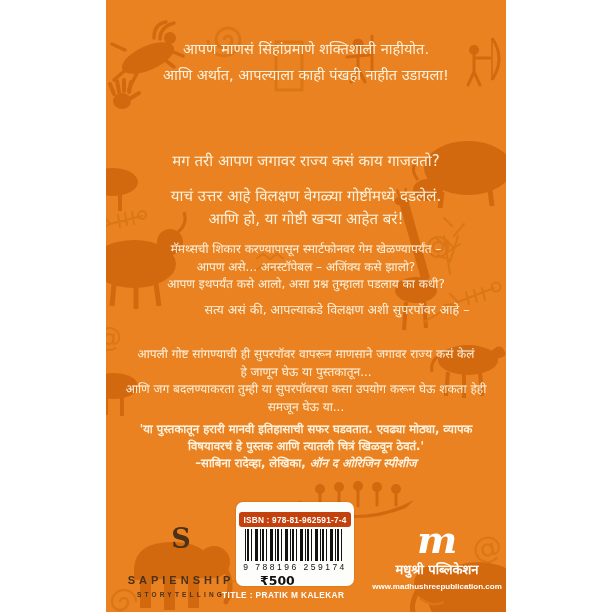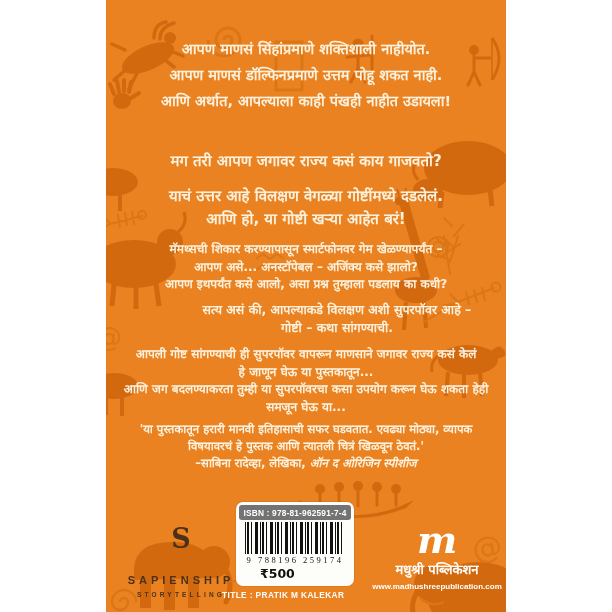--- a/index.html
+++ b/index.html
@@ -7,56 +7,56 @@
     width:612px;height:612px;position:relative;background:#ffffff;
     font-family:"DejaVu Sans",sans-serif;overflow:hidden;
   }
   .cover{
     position:absolute;left:106px;top:0;width:400px;height:612px;
     background:#EA8221;overflow:hidden;
   }
   .pattern{position:absolute;left:0;top:0;width:400px;height:612px;}
   .txt{
     position:absolute;left:0;width:100%;text-align:center;
-    color:#FBF1DC;font-family:"DejaVu Sans",sans-serif;font-weight:700;
+    color:#FBF1DC;font-family:"DejaVu Sans",sans-serif;font-weight:400;
   }
   .line{display:block;}
   .intro{top:36px;font-size:14.5px;line-height:26px;}
   .question{top:151px;font-size:15px;line-height:20px;}
   .answer{top:185px;font-size:15px;line-height:23px;}
   .journey{top:241px;font-size:12px;line-height:17.5px;}
   .superpower{top:301px;font-size:12.5px;line-height:18px;padding-left:31px;}
   .promise{top:346px;font-size:12px;line-height:17.5px;}
   .blurb{top:421px;font-size:11.5px;line-height:17px;font-weight:700;}
   .blurb .booktitle{font-style:italic;}
   
   .sapienship{position:absolute;left:20px;top:524px;width:110px;text-align:center;color:#4A3118;}
   .s-logo{font-family:"DejaVu Serif",serif;font-weight:700;font-size:27px;line-height:30px;}
   .s-name{font-family:"Liberation Sans",sans-serif;font-size:11px;letter-spacing:4px;margin-top:20px;font-weight:600;}
   .s-tag{font-family:"Liberation Sans",sans-serif;font-size:6.5px;letter-spacing:3.2px;margin-top:5px;font-weight:600;}
   .isbn-box{
     position:absolute;left:130px;top:502px;width:118px;height:84px;
     background:#fdfdfa;border-radius:7px;box-shadow:0 0 0 1px rgba(0,0,0,0.05);
   }
   .isbn-band{
-    margin:3px 3px 0;background:#737373;border-radius:3px;color:#ffffff;
+    margin:10px 3px 0;background:#c2410c;border-radius:3px;color:#ffffff;
     font-family:"Liberation Sans",sans-serif;font-size:8.3px;font-weight:700;
     text-align:center;padding:2.5px 0;letter-spacing:0.2px;
   }
   .barcode{
     height:32px;margin:2px 9px 0;
     background:
       repeating-linear-gradient(90deg,
         #111 0,#111 1px,transparent 1px,transparent 2px,
         #111 2px,#111 4px,transparent 4px,transparent 6px,
         #111 6px,#111 7px,transparent 7px,transparent 10px,
         #111 10px,#111 13px,transparent 13px,transparent 15px);
   }
   .digits{
-    font-family:Liberation Serif, serif;font-size:8.5px;color:#111;
+    font-family:Liberation Sans, sans-serif;font-size:8.5px;color:#111;
     text-align:center;letter-spacing:2.5px;margin-top:1px;
   }
   .price{
     font-family:"DejaVu Sans",sans-serif;font-size:12.5px;font-weight:700;color:#111;
     text-align:left;padding-left:24px;margin-top:1px;
   }
   .title-credit{
     position:absolute;left:116px;top:590px;width:180px;text-align:left;
     color:#ffffff;font-family:"Liberation Sans",sans-serif;font-size:8.3px;
     font-weight:600;letter-spacing:0.4px;
@@ -204,40 +204,38 @@
     </g>
 
     <text x="366" y="558" font-size="30" fill="#DB7616" transform="rotate(-12 380 548)">@</text>
     <text x="-10" y="346" font-size="26" fill="#DB7616">@</text>
 
     <path d="M14,602 a4,4 0 0 1 8,0 a8,8 0 0 1 -16,0 a12,12 0 0 1 24,0" stroke="#DB7616" stroke-width="2.5" fill="none"></path>
   </svg>
 
   <div class="txt intro">
     <span class="line">आपण माणसं सिंहांप्रमाणे शक्तिशाली नाहीयोत.</span>
-    <span class="line">आपण माणसं डॉल्फिनप्रमाणे उत्तम पोहू शकत नाही.</span>
     <span class="line">आणि अर्थात, आपल्याला काही पंखही नाहीत उडायला!</span>
   </div>
 
   <div class="txt question">मग तरी आपण जगावर राज्य कसं काय गाजवतो?</div>
 
   <div class="txt answer">
     <span class="line">याचं उत्तर आहे विलक्षण वेगळ्या गोष्टींमध्ये दडलेलं.</span>
     <span class="line">आणि हो, या गोष्टी खऱ्या आहेत बरं!</span>
   </div>
 
   <div class="txt journey">
     <span class="line">मॅमथ्सची शिकार करण्यापासून स्मार्टफोनवर गेम खेळण्यापर्यंत –</span>
     <span class="line">आपण असे... अनस्टॉपेबल – अजिंक्य कसे झालो?</span>
     <span class="line">आपण इथपर्यंत कसे आलो, असा प्रश्न तुम्हाला पडलाय का कधी?</span>
   </div>
 
   <div class="txt superpower">
     <span class="line">सत्य असं की, आपल्याकडे विलक्षण अशी सुपरपॉवर आहे –</span>
-    <span class="line">गोष्टी – कथा सांगण्याची.</span>
   </div>
 
   <div class="txt promise">
     <span class="line">आपली गोष्ट सांगण्याची ही सुपरपॉवर वापरून माणसाने जगावर राज्य कसं केलं</span>
     <span class="line">हे जाणून घेऊ या पुस्तकातून...</span>
     <span class="line">आणि जग बदलण्याकरता तुम्ही या सुपरपॉवरचा कसा उपयोग करून घेऊ शकता हेही</span>
     <span class="line">समजून घेऊ या...</span>
   </div>
 
   <div class="txt blurb">

